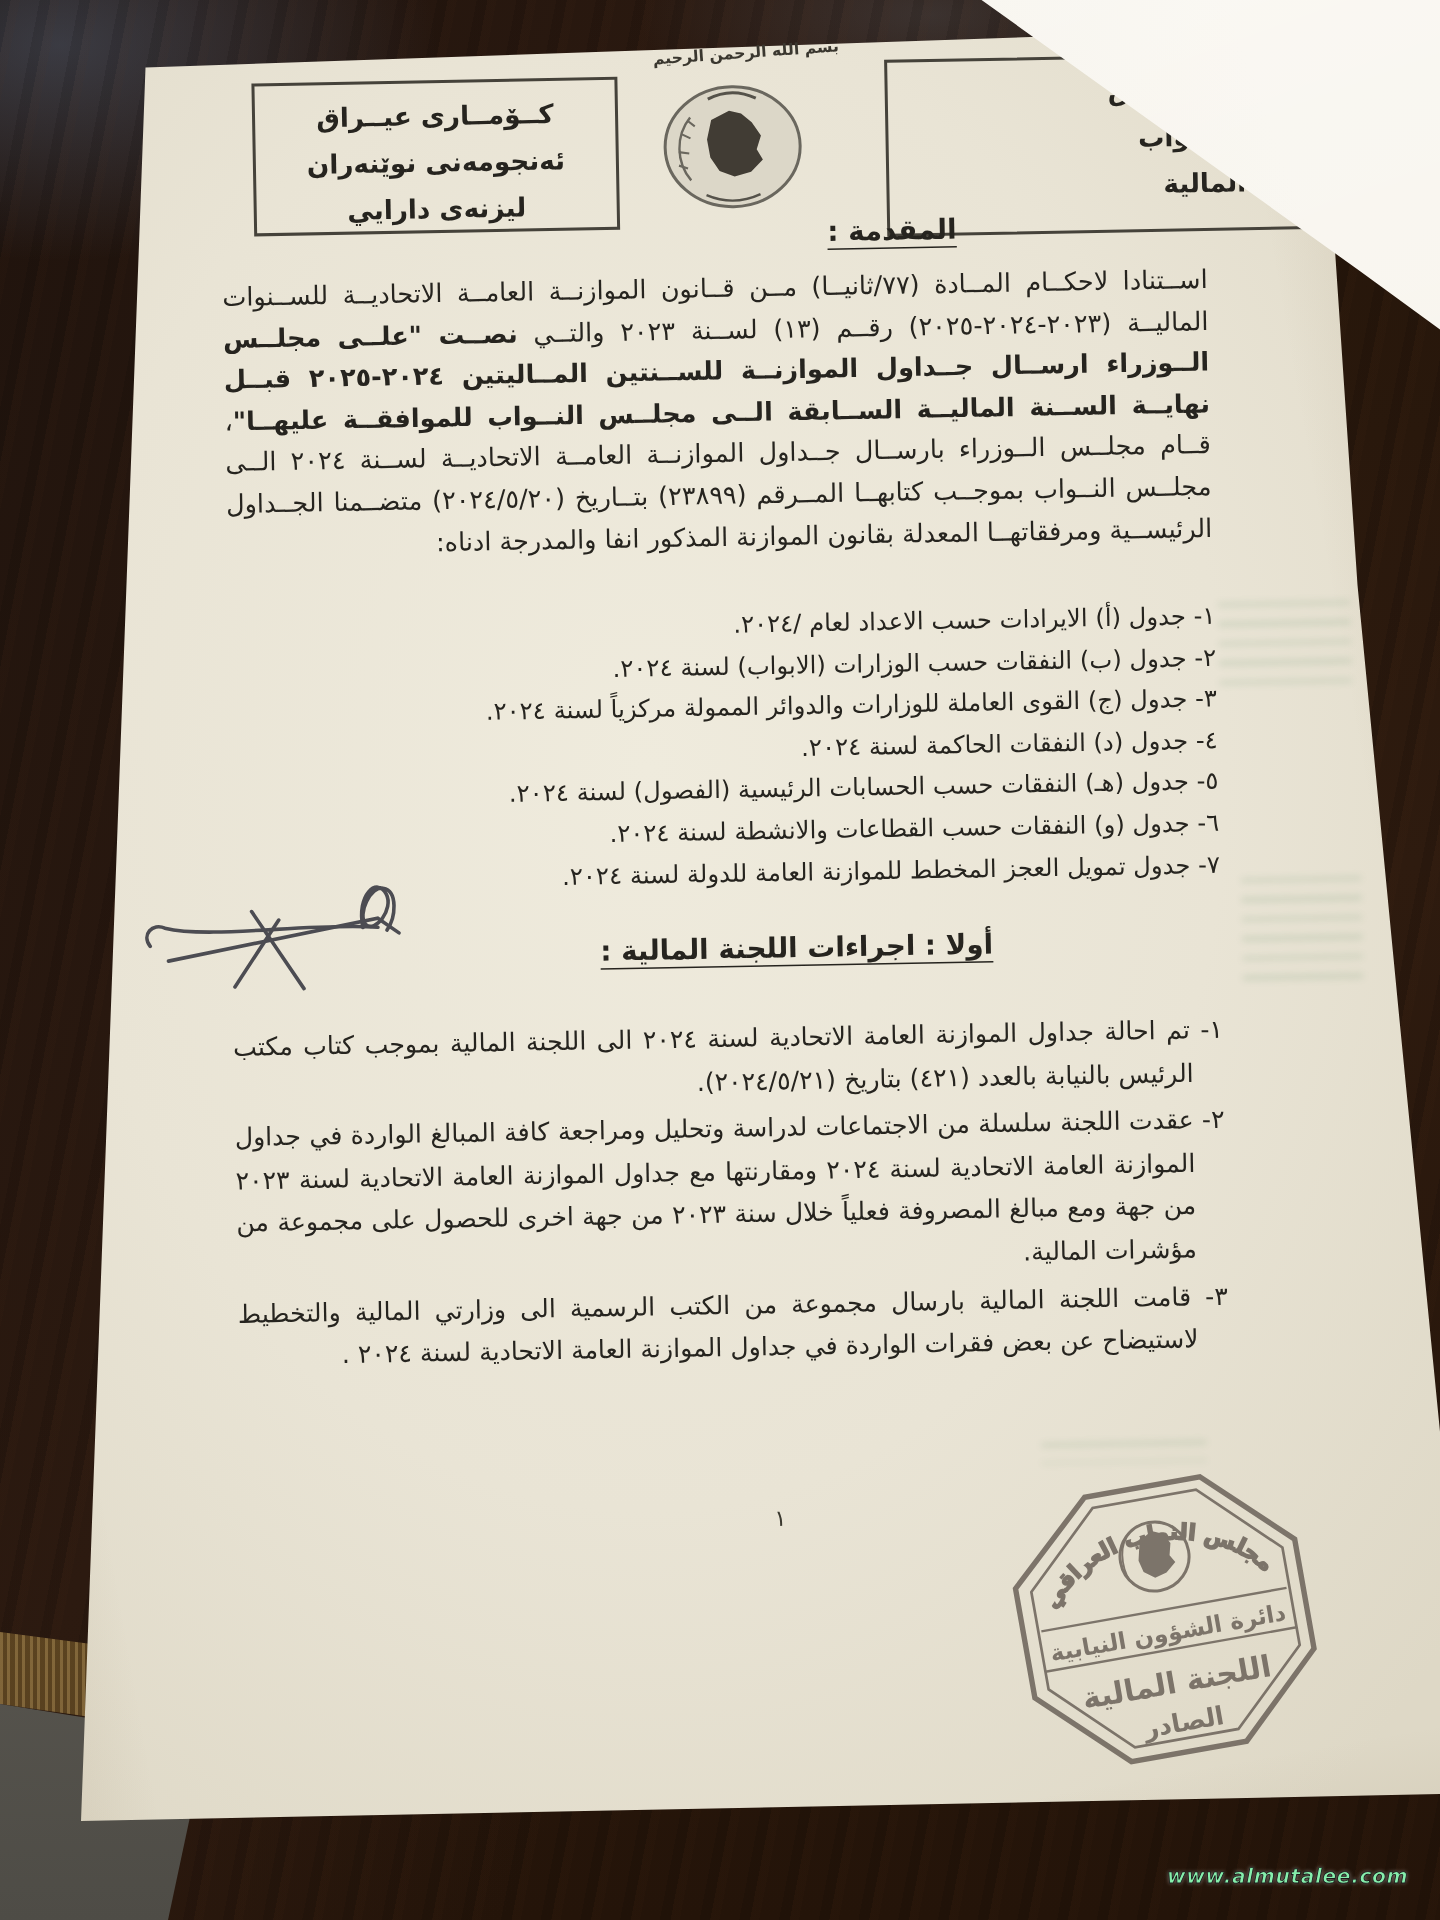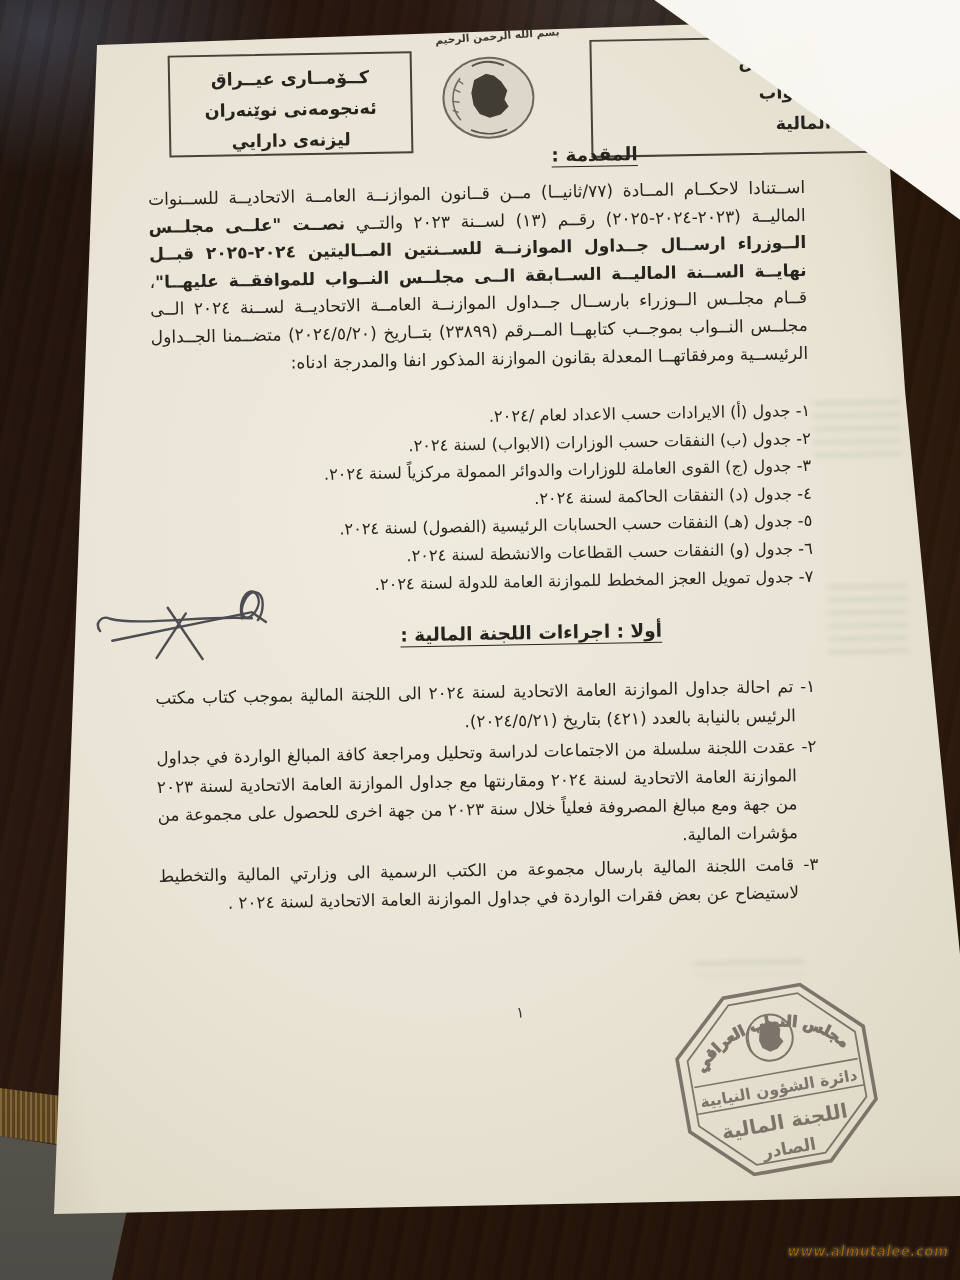--- a/index.html
+++ b/index.html
@@ -73,22 +73,22 @@
   .stamp{left:640px;top:978px;width:262px;height:218px;transform:rotate(-9deg);
     opacity:.85;}
   
   .bleed{position:absolute;filter:blur(2.5px);opacity:.20;
     background:repeating-linear-gradient(180deg, rgba(70,125,80,.8) 0 3px, rgba(70,125,80,0) 3px 13px);}
   .bleed1{left:816px;top:408px;width:88px;height:62px;}
   .bleed2{left:828px;top:592px;width:80px;height:76px;}
   .bleed3{left:688px;top:966px;width:110px;height:14px;}
   
   .watermark{position:absolute;left:778px;top:1243px;width:180px;font-family:"DejaVu Sans",sans-serif;
-    font-size:13.5px;font-weight:bold;font-style:italic;color:#a16207;letter-spacing:.4px;
-    -webkit-text-stroke:.6px #1a1a1a;text-shadow:0 0 3px rgba(255,255,255,.5);direction:ltr;text-align:center;}
+    font-size:13.5px;font-weight:bold;font-style:italic;color:#86efac;letter-spacing:.4px;
+    -webkit-text-stroke:.6px #1a1a1a;text-shadow:0 0 3px rgba(255,255,255,.5);direction:ltr;text-align:left;}
 </style>
 </head>
 <body>
 
 <div class="stage">
 
   <div class="wood"></div>
   <div class="gold-trim"></div>
   <div class="floor"></div>
 

